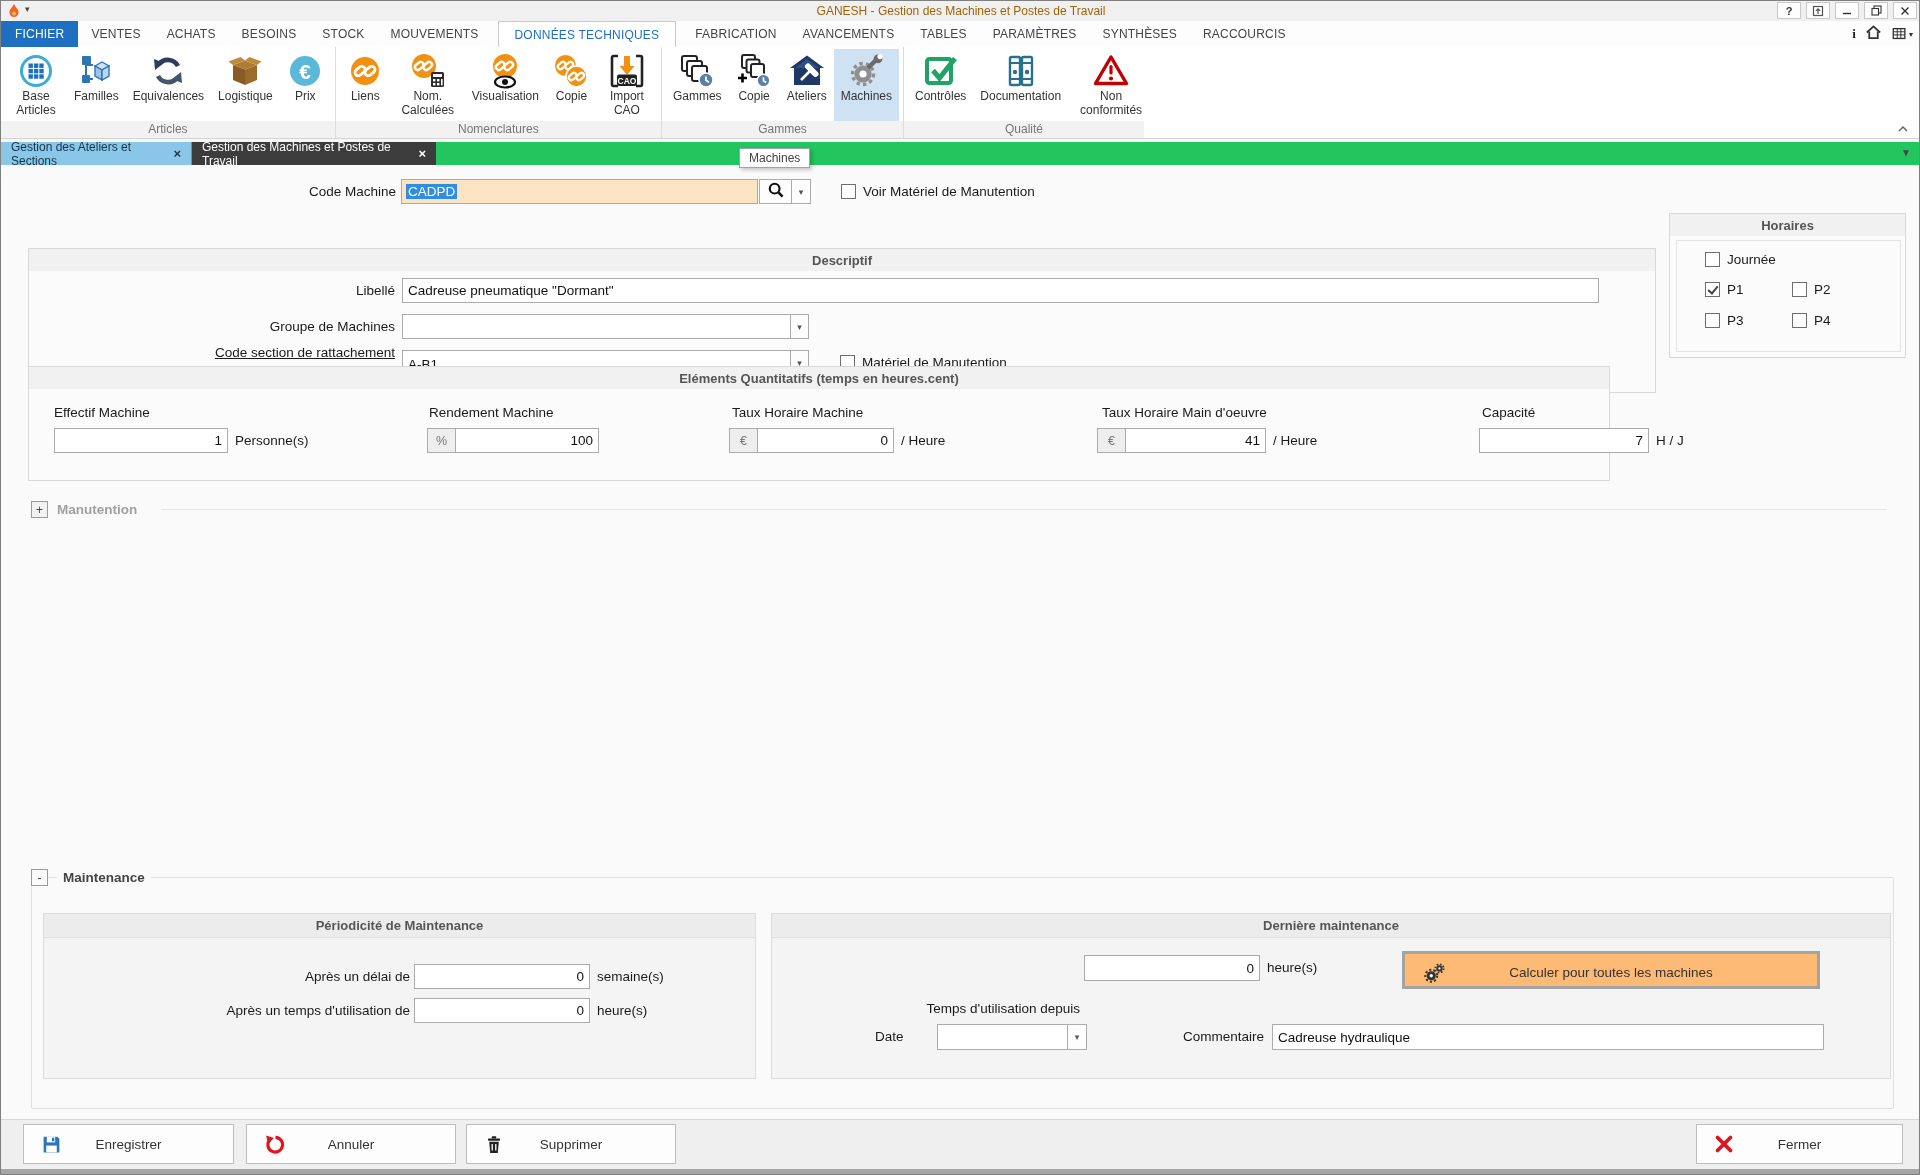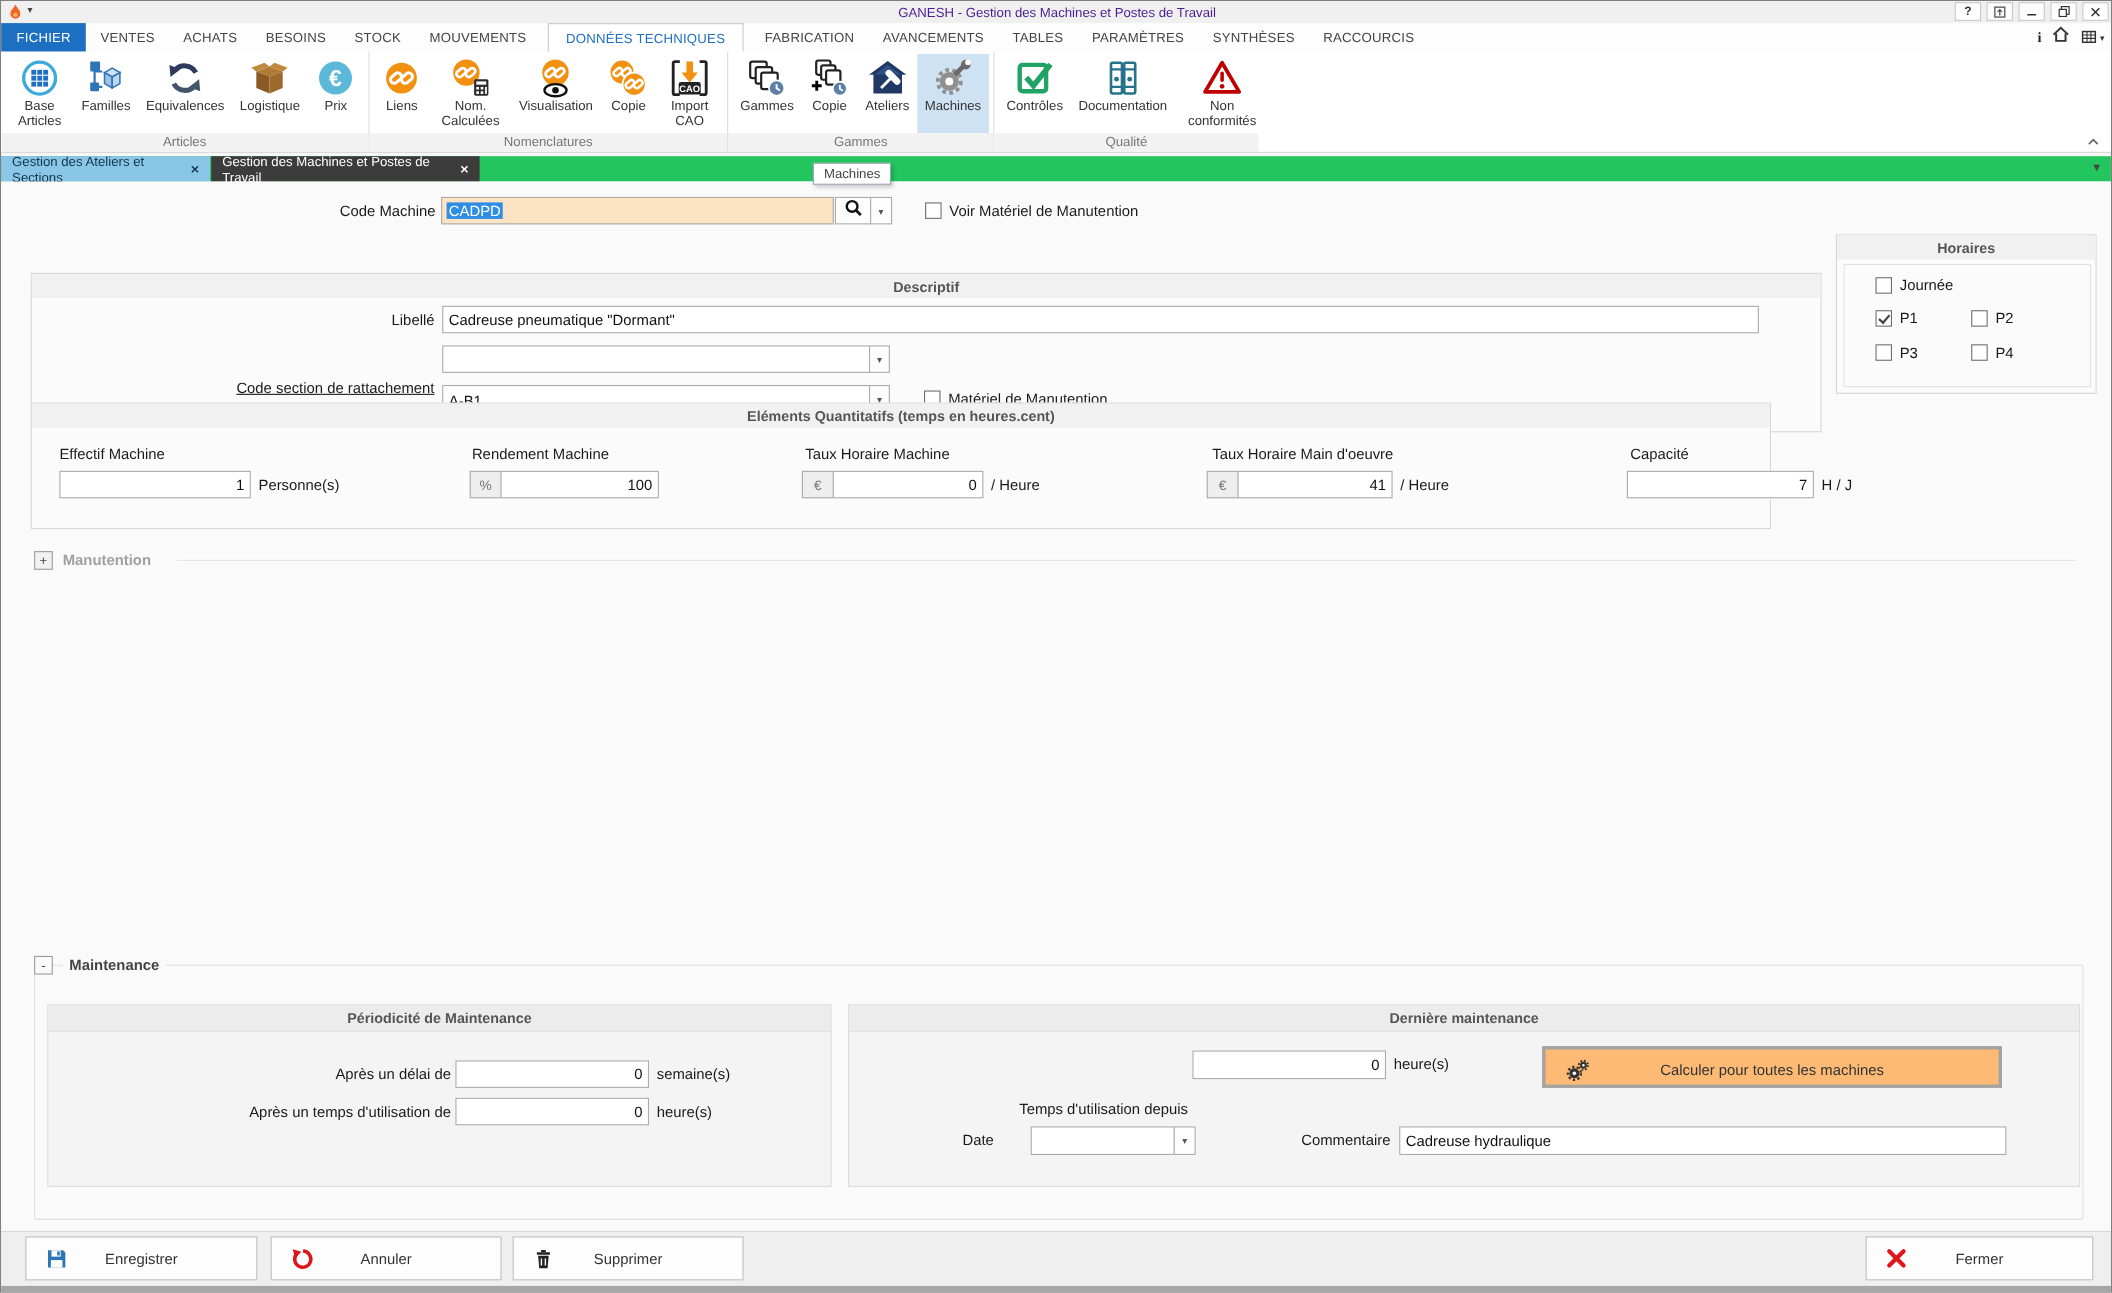--- a/index.html
+++ b/index.html
@@ -3,21 +3,21 @@
 <meta charset="utf-8">
 <style>
   * { margin:0; padding:0; box-sizing:border-box; }
   body { background:#555; font-family:"Liberation Sans", sans-serif; }
   .app { position:relative; width:1920px; height:1175px; background:#f7f7f7; border:1px solid #7f7f7f; overflow:hidden; }
 
   
   .titlebar { position:absolute; left:0; top:0; width:1920px; height:20px; background:#f0f0f0; }
   .appicon { position:absolute; left:5px; top:2px; width:16px; height:16px; cursor:default; }
   .appicon-caret { position:absolute; left:24px; top:3px; font-size:9px; color:#444; }
-  .wtitle { position:absolute; left:0; top:0; width:100%; height:20px; text-align:center; font-size:12px; color:#4c1d95; line-height:20px; }
+  .wtitle { position:absolute; left:0; top:0; width:100%; height:20px; text-align:center; font-size:12px; color:#a16207; line-height:20px; }
   .wbtns { position:absolute; right:4px; top:1px; display:flex; gap:5px; }
   .wbtn { width:24px; height:17px; background:#fdfdfd; border:1px solid #c8c8c8; display:flex; align-items:center; justify-content:center; font-size:11px; color:#333; font-weight:bold; }
 
   
   .menubar { position:absolute; left:0; top:20px; width:1920px; height:26px; background:#fdfdfd; display:flex; align-items:stretch; }
   .mitem { font-size:12px; color:#444; padding:0 13px; display:flex; align-items:center; letter-spacing:.2px; }
   .mitem.file { background:#1d6fc2; color:#fff; padding:0 14px; }
   .mitem.activem { color:#1d6fc2; border:1px solid #c9c9c9; border-bottom:none; background:#fff; margin-left:6px; margin-right:6px; padding:0 16px; }
   .menuright { position:absolute; right:8px; top:0; height:26px; display:flex; align-items:center; gap:9px; }
   .iico { font-size:13px; font-weight:bold; color:#222; font-family:"Liberation Serif", serif; }
@@ -432,20 +432,21 @@
       </span>
     </div>
     <div class="ddbtn" style="left:790px; top:14px; width:20px; height:25px;">▾</div>
     <span class="cb" style="left:840px; top:19px;"></span>
     <div class="llabel" style="left:862px; top:14px;">Voir Matériel de Manutention</div>
 
     <div class="gbox" style="left:27px; top:48px; width:1628px; height:145px;margin-top:35px;">
       <div class="gbox-h">Descriptif</div>
       <div class="rlabel" style="left:0; top:29px; width:366px;">Libellé</div>
       <input class="inp" style="left: 373px; top: 29px; width: 1197px; height: 25px;" value="Cadreuse pneumatique &quot;Dormant&quot;">
+      <div class="rlabel" style="left:0; top:65px; width:366px;">Groupe de Machines</div>
       <input class="inp" style="left: 373px; top: 65px; width: 389px; height: 25px;" value="">
       <div class="ddbtn" style="left:761px; top:65px; width:19px; height:25px;">▾</div>
       <div class="rlabel" style="left:0; top:91px; width:366px;text-decoration:underline;">Code section de rattachement</div>
       <input class="inp" style="left: 373px; top: 101px; width: 389px; height: 29px;" value="A-B1">
       <div class="ddbtn" style="left:761px; top:101px; width:19px; height:25px;">▾</div>
       <span class="cb" style="left:811px; top:106px;"></span>
       <div class="llabel" style="left:833px; top:101px;">Matériel de Manutention</div>
     </div>
 
     <div class="gbox" style="left:1668px; top:48px; width:237px; height:145px;">

